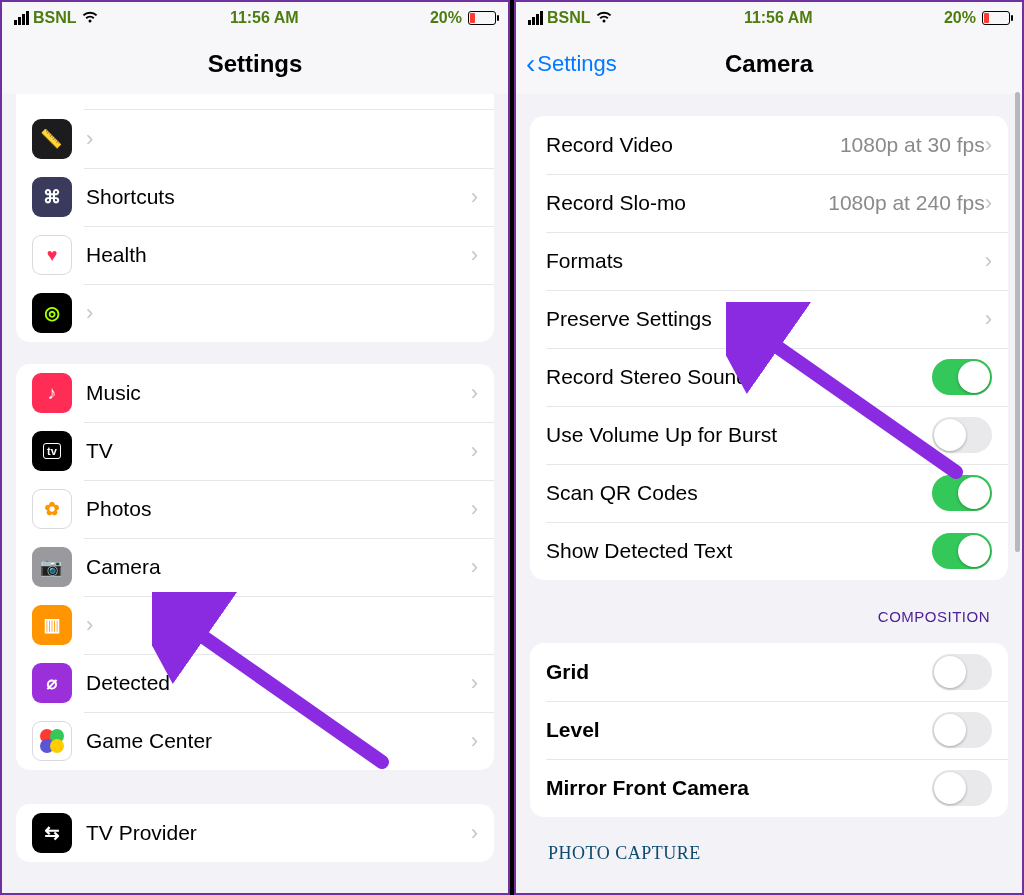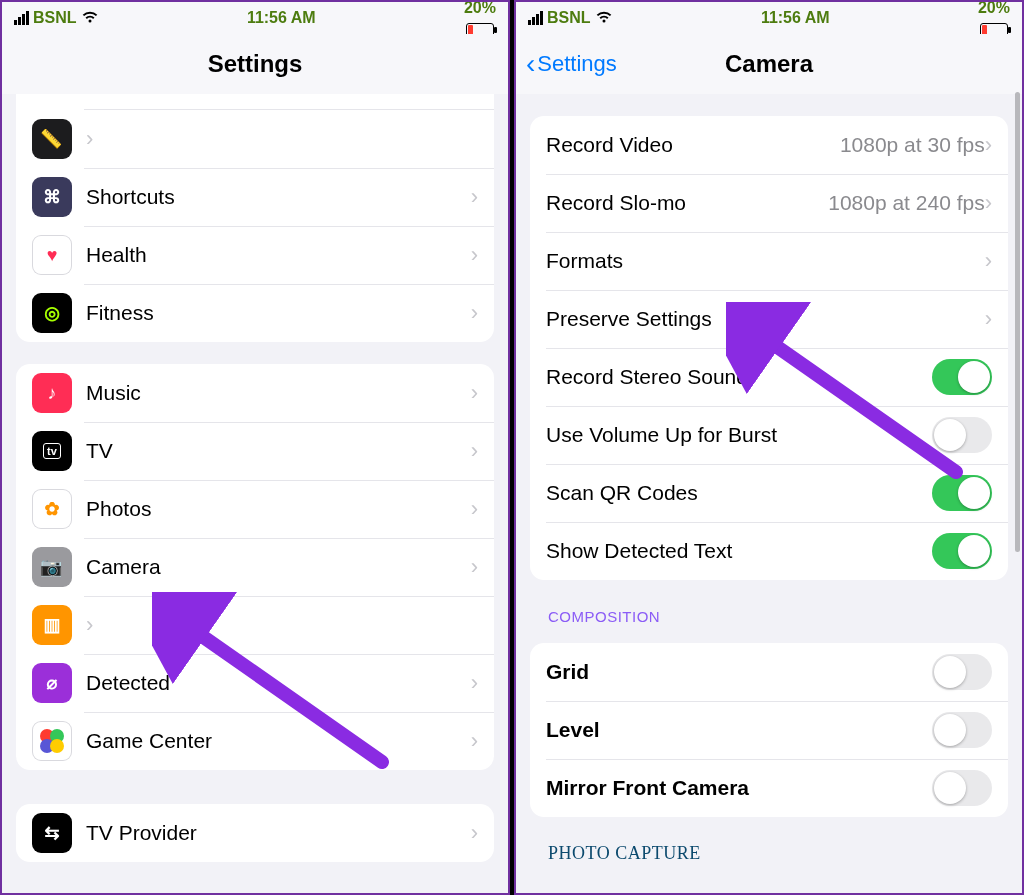--- a/index.html
+++ b/index.html
@@ -25,21 +25,21 @@
     display: flex;
     justify-content: space-between;
     align-items: center;
     padding: 0 12px;
     background: #f7f7fa;
     font-size: 16px;
     font-weight: 600;
     color: #4d7c0f;
   }
   .status-left { display:flex; align-items:center; gap:4px; }
-  .status-right { display:flex; align-items:center; gap:6px;flex-direction:column; }
+  .status-right { display:flex; align-items:center; gap:6px; }
   .signal { display:inline-flex; align-items:flex-end; gap:1px; }
   .signal i { width:3px; background:#000; display:inline-block; }
   .signal i:nth-child(1){height:5px;}
   .signal i:nth-child(2){height:8px;}
   .signal i:nth-child(3){height:11px;}
   .signal i:nth-child(4){height:14px;}
   .wifi { font-size:15px; }
   .battery {
     width: 28px; height: 14px; border:1.5px solid #000; border-radius:3px;
     position:relative; display:inline-block;
@@ -65,22 +65,22 @@
     position:absolute; left:10px; display:flex; align-items:center;
     color:#007aff; font-size:22px; gap:2px; cursor:pointer;
   }
   .nav-back .chev { font-size:28px; font-weight:300; line-height:1; }
   .content { padding: 0 14px 20px; overflow:hidden; }
   .group {
     background:#fff; border-radius:14px; margin-top:22px; overflow:hidden;
   }
   .group.tight-top { margin-top:10px;font-weight:bold; }
   .group-header {
-    font-size:15px; color:#8b5cf6; text-transform:uppercase;
-    letter-spacing:0.5px; padding: 28px 18px 8px;
+    font-size:15px; color:#4c1d95; text-transform:uppercase;
+    letter-spacing:0.5px; padding: 28px 18px 8px; text-align: right;
   }
   .row {
     display:flex; align-items:center; min-height:58px;
     padding: 0 16px 0 16px; position:relative;
   }
   .row + .row::before{
     content:""; position:absolute; top:0; left:68px; right:0;
     height:1px; background:#e5e5ea;
   }
   .row.noicon + .row.noicon::before,
@@ -180,21 +180,20 @@
             <div class="icon-slot" style="background:#ffffff;box-shadow:inset 0 0 0 1px #d9d9de;">
               <span style="color:#ff2d55;">♥</span>
             </div>
             <div class="row-label">Health</div>
             <div class="chevron">›</div>
           </div>
           <div class="row">
             <div class="icon-slot" style="background:#000000;">
               <span style="color:#a6ff00;">◎</span>
             </div>
-            <div class="row-label">Fitness</div>
             <div class="chevron">›</div>
           </div>
         </div>
     </div>
 
     <div class="group" id="l-g2">
         <div class="row">
           <div class="icon-slot" style="background:#ff2d55;">
             <span style="color:#fff;">♪</span>
           </div>

